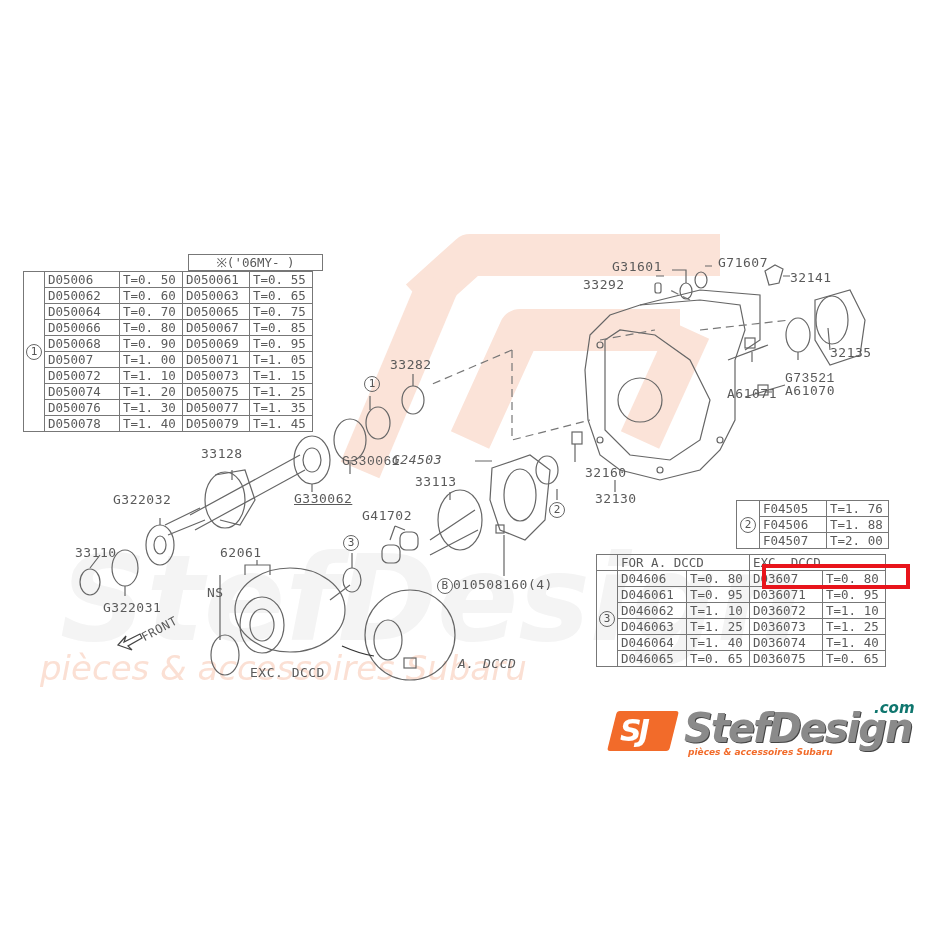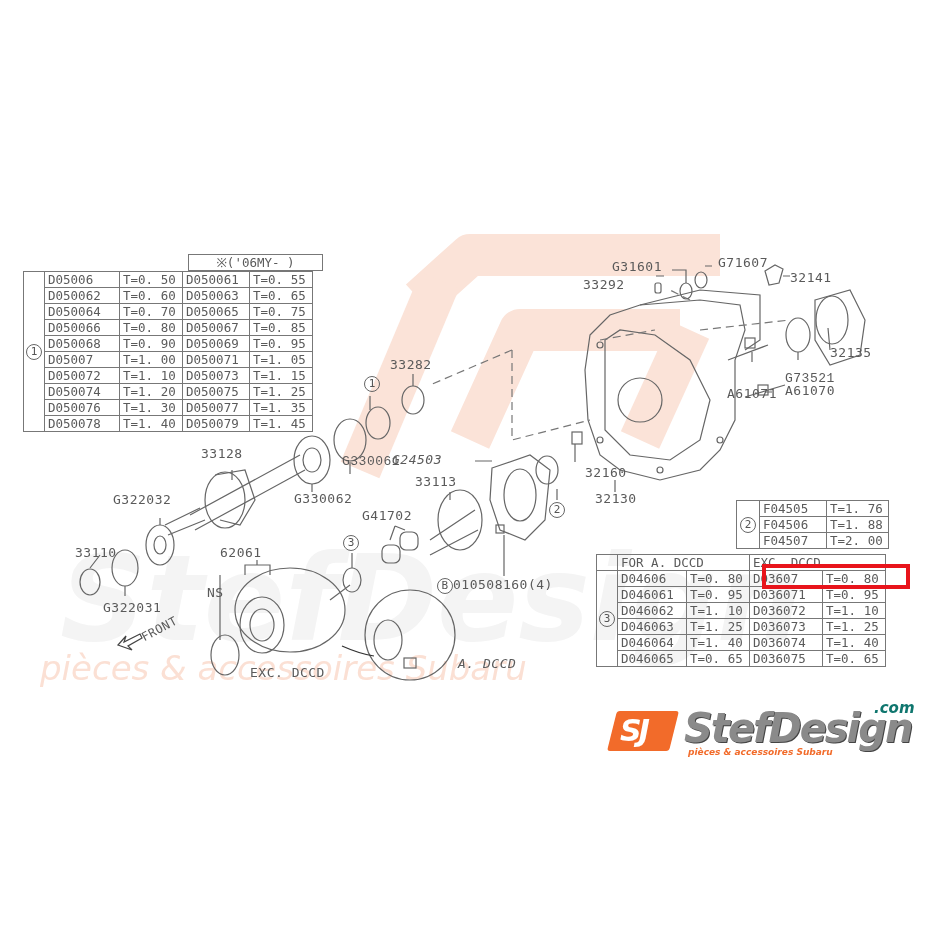--- a/index.html
+++ b/index.html
@@ -131,21 +131,21 @@
 <div class="lbl" style="left:830px;top:345px;">32135</div>
 <div class="lbl" style="left:727px;top:346px;margin-top:40px;">A61071</div>
 <div class="lbl" style="left:785px;top:371px;font-family:Liberation Mono, monospace;">G73521</div>
 <div class="lbl" style="left:785px;top:383px;">A61070</div>
 <div class="lbl" style="left:390px;top:357px;">33282</div>
 <div class="lbl" style="left:585px;top:465px;">32160</div>
 <div class="lbl" style="left:595px;top:491px;">32130</div>
 <div class="lbl" style="left:392px;top:452px;font-style:italic;">G24503</div>
 <div class="lbl" style="left:415px;top:474px;">33113</div>
 <div class="lbl" style="left:342px;top:454px;font-family:Liberation Mono, monospace;">G330061</div>
-<div class="lbl" style="left:294px;top:491px;">G330062</div>
+<div class="lbl" style="left:294px;top:491px;text-decoration:underline;">G330062</div>
 <div class="lbl" style="left:201px;top:446px;">33128</div>
 <div class="lbl" style="left:113px;top:492px;">G322032</div>
 <div class="lbl" style="left:75px;top:545px;">33110</div>
 <div class="lbl" style="left:103px;top:600px;">G322031</div>
 <div class="lbl" style="left:220px;top:545px;">62061</div>
 <div class="lbl" style="left:207px;top:585px;">NS</div>
 <div class="lbl" style="left:362px;top:508px;">G41702</div>
 <div class="lbl" style="left:437px;top:577px;">
   <span class="circ">B</span><span>010508160(4)</span>
 </div>

